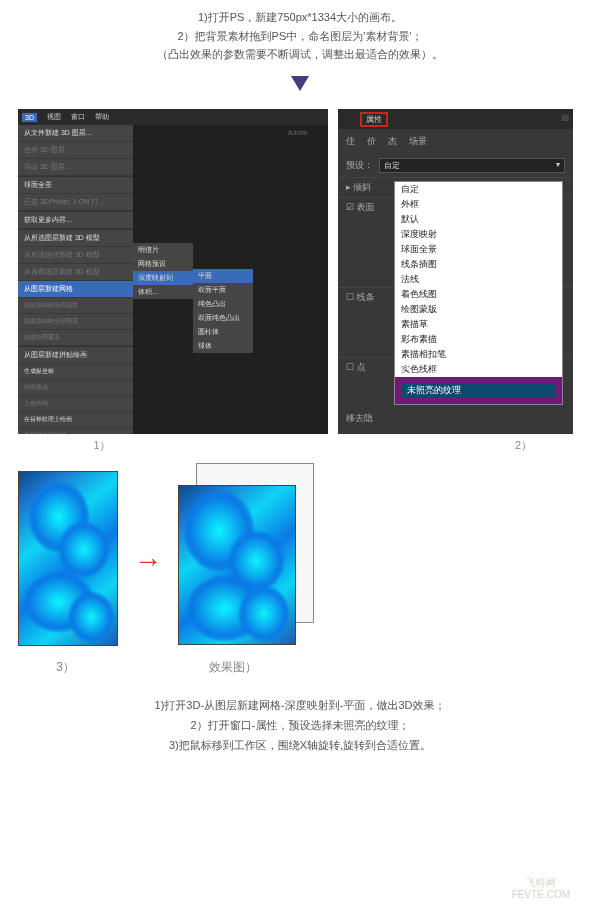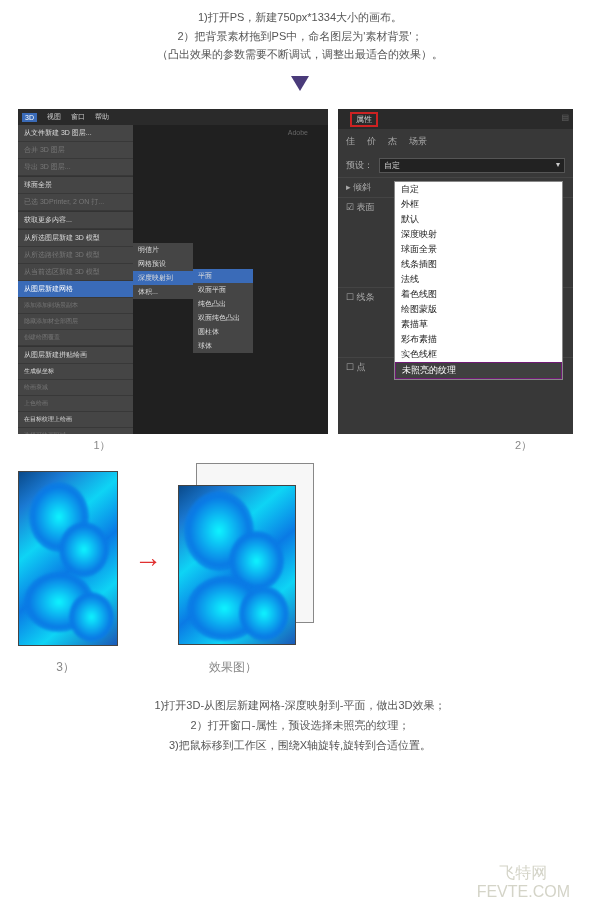--- a/index.html
+++ b/index.html
@@ -21,46 +21,46 @@
 .ps-submenu2 { position: absolute; left: 175px; top: 160px; width: 60px; background: #454545; font-size: 7px; color: #ddd; }
 .ps-submenu2 .sm2 { padding: 2px 5px; }
 .ps-submenu2 .sm2.hl { background: #3a6bb8; }
 .ps-right { position: absolute; left: 115px; top: 16px; right: 0; bottom: 0; background: #202020; }
 .adobe-label { position: absolute; top: 4px; right: 20px; font-size: 7px; color: #666; }
 .label-row { display: flex; padding: 4px 18px 2px; font-size: 11px; color: #888; }
 .l1 { width: 168px; text-align: center; }
 .l2 { flex: 1; text-align: right; padding-right: 50px; }
 
 .prop-panel { width: 235px; height: 325px; background: #383838; position: relative; font-size: 8px; color: #ccc; }
-.prop-top { height: 20px; background: #2a2a2a; display:flex; align-items:center; padding-left:12px; position:relative; }
+.prop-top { height: 20px; background: #2a2a2a; display:flex; align-items:center; padding-left:22px; position:relative; }
 .prop-tab { border: 2px solid #cc2222; padding: 0 4px; font-size: 8px; color: #ccc; }
 .prop-close { position:absolute; right:4px; top:4px; color:#666; font-size:8px; }
 .prop-icons { padding: 6px 8px; display:flex; gap:12px; font-size:9px; color:#aaa; }
 .prop-row { padding: 4px 8px; display:flex; align-items:center; gap:6px; }
 .prop-label { font-size: 9px; color:#aaa; }
 .prop-select { flex:1; background:#222; border:1px solid #555; color:#ccc; padding:1px 4px; font-size:8px; display:flex; justify-content:space-between; }
 .prop-section { padding: 3px 8px; color:#aaa; font-size:9px; border-top:1px solid #444; }
 .prop-dropdown { position:absolute; left:56px; right:10px; top:72px; background:#fff; border:1px solid #888; max-height:225px; overflow:hidden; }
 .prop-dropdown-item { padding:1px 6px; font-size:9px; color:#222; }
-.prop-dropdown-item.hl { background:#404040; color:#fff; border:1px solid #701a75; }
+.prop-dropdown-item.hl { background:#0c4a6e; color:#fff; border:6px solid #701a75; }
 .below-sec { color:#aaa; font-size:9px; padding-left:8px; }
 
 .row2 { display: flex; padding: 8px 18px 0; gap: 12px; align-items: center; }
 .blue-img { position: relative; border: 1px solid #444; }
 .blue-cyan { background: linear-gradient(140deg, #0a4a8a 0%, #1a7ad4 15%, #0ed4f5 35%, #0a7ae5 55%, #0ed4f5 75%, #1a5ab8 100%); position: relative; overflow: hidden; }
 .blob { position: absolute; background: radial-gradient(ellipse, #0ef5ff 0%, #0a7ae5 60%, transparent 90%); border-radius: 50%; filter: blur(1px); }
 .arrow-red { font-size: 28px; color: #e03030; font-weight: bold; padding: 0 4px; }
 .box3d { position: relative; }
 .box3d-back { position: absolute; border: 1px solid #888; background: rgba(200,200,200,0.15); }
 .label-row2 { display: flex; padding: 6px 18px 0; font-size: 12px; color: #888; }
 .lb3 { width: 95px; text-align: center; }
 .lb4 { width: 180px; text-align: center; margin-left: 30px; }
 
 .instructions2 { text-align: center; font-size: 11px; color: #555; line-height: 1.8; padding: 20px 0 0; }
-.watermark { position: absolute; bottom: 10px; right: 30px; font-size: 16px; color: #d4d4c8; text-align: center; line-height: 1.2; }
+.watermark { position: absolute; bottom: 10px; right: 30px; font-size: 10px; color: #d4d4c8; text-align: center; line-height: 1.2; }
 </style>
 </head>
 <body>
 
 <div class="instructions">
   <div>1)打开PS，新建750px*1334大小的画布。</div>
   <div>2）把背景素材拖到PS中，命名图层为'素材背景'；</div>
   <div>（凸出效果的参数需要不断调试，调整出最适合的效果）。</div>
 </div>
 
@@ -140,33 +140,35 @@
         <span>▾</span>
       </div>
     </div>
     <div class="prop-section"><span>▸ </span><span>倾斜</span></div>
     <div class="prop-section"><span>☑ </span><span>表面</span></div>
     <div style="height:70px"></div>
     <div class="prop-section"><span>☐ </span><span>线条</span></div>
     <div style="height:50px"></div>
     <div class="prop-section"><span>☐ </span><span>点</span></div>
     <div style="height:35px"></div>
+    <div class="below-sec">移去隐</div>
 
     <div class="prop-dropdown">
       <div class="prop-dropdown-item">自定</div>
       <div class="prop-dropdown-item">外框</div>
       <div class="prop-dropdown-item">默认</div>
       <div class="prop-dropdown-item">深度映射</div>
       <div class="prop-dropdown-item">球面全景</div>
       <div class="prop-dropdown-item">线条插图</div>
       <div class="prop-dropdown-item">法线</div>
       <div class="prop-dropdown-item">着色线图</div>
       <div class="prop-dropdown-item">绘图蒙版</div>
       <div class="prop-dropdown-item">素描草</div>
       <div class="prop-dropdown-item">彩布素描</div>
+      <div class="prop-dropdown-item">素描相扣笔</div>
       <div class="prop-dropdown-item">实色线框</div>
       <div class="prop-dropdown-item hl">未照亮的纹理</div>
 
     </div>
   </div>
 </div>
 
 <div class="label-row">
   <span class="l1">1）</span>
   <span class="l2">2）</span>

